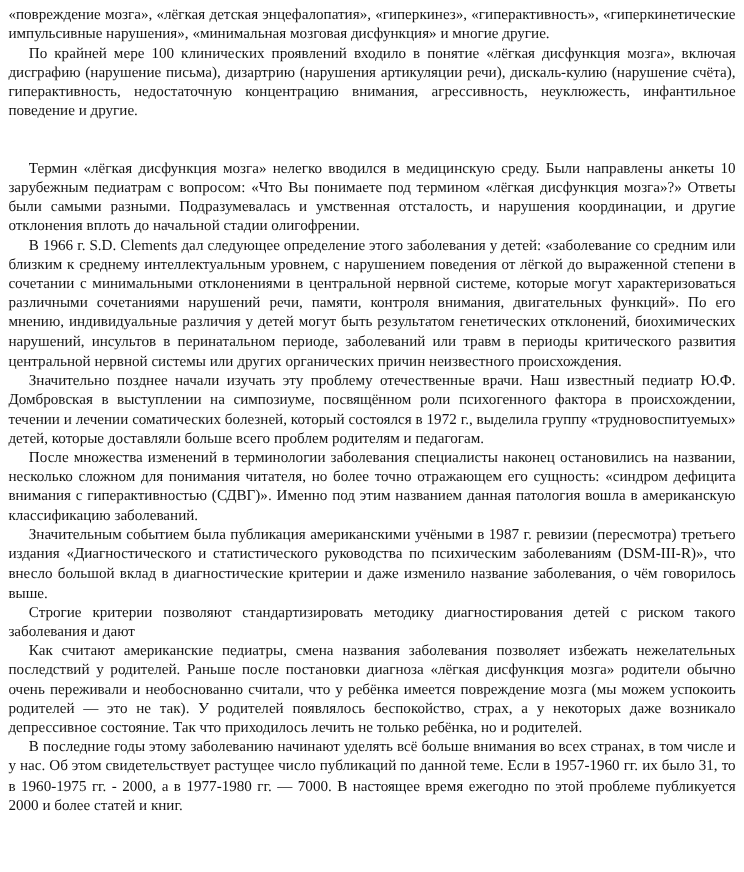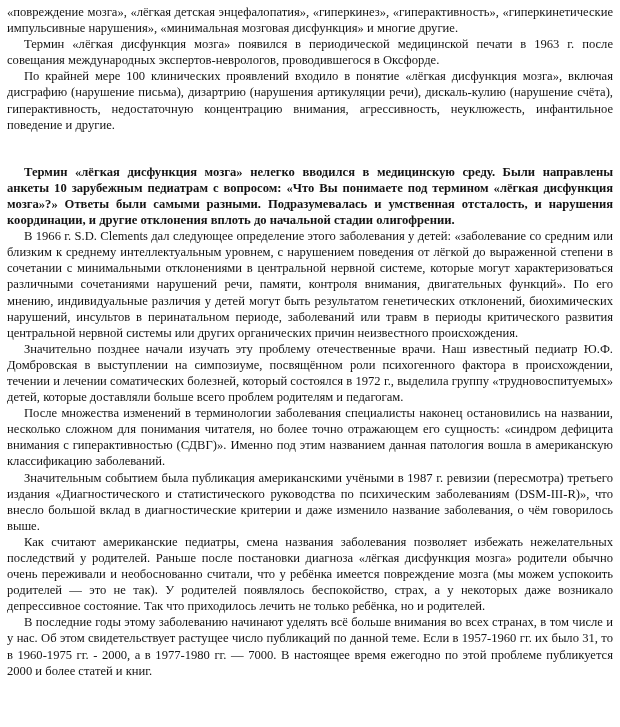--- a/index.html
+++ b/index.html
@@ -21,30 +21,29 @@
   }
   .page p {
     margin: 0;
     padding: 0;
   }
   .page p.indent {
     text-indent: 17px;
   }
   .page p.section-gap {
     margin-top: 31px;
-    font-weight: bold;
   }
 </style>
 </head>
 <body>
 
 <div class="page">
   <p>«повреждение мозга», «лёгкая детская энцефалопатия», «гиперкинез», «гиперактивность», «гиперкинетические импульсивные нарушения», «минимальная мозговая дисфункция» и многие другие.</p>
-  <p class="indent">Термин «лёгкая дисфункция мозга» появился в периодической медицинской печати в 1963 г. после совещания международных экспертов-неврологов, проводившегося в Оксфорде.</p>
   <p class="indent">По крайней мере 100 клинических проявлений входило в понятие «лёгкая дисфункция мозга», включая дисграфию (нарушение письма), дизартрию (нарушения артикуляции речи), дискаль-кулию (нарушение счёта), гиперактивность, недостаточную концентрацию внимания, агрессивность, неуклюжесть, инфантильное поведение и другие.</p>
   <p class="indent section-gap">Термин «лёгкая дисфункция мозга» нелегко вводился в медицинскую среду. Были направлены анкеты 10 зарубежным педиатрам с вопросом: «Что Вы понимаете под термином «лёгкая дисфункция мозга»?» Ответы были самыми разными. Подразумевалась и умственная отсталость, и нарушения координации, и другие отклонения вплоть до начальной стадии олигофрении.</p>
   <p class="indent">В 1966 г. S.D. Clements дал следующее определение этого заболевания у детей: «заболевание со средним или близким к среднему интеллектуальным уровнем, с нарушением поведения от лёгкой до выраженной степени в сочетании с минимальными отклонениями в центральной нервной системе, которые могут характеризоваться различными сочетаниями нарушений речи, памяти, контроля внимания, двигательных функций». По его мнению, индивидуальные различия у детей могут быть результатом генетических отклонений, биохимических нарушений, инсультов в перинатальном периоде, заболеваний или травм в периоды критического развития центральной нервной системы или других органических причин неизвестного происхождения.</p>
   <p class="indent">Значительно позднее начали изучать эту проблему отечественные врачи. Наш известный педиатр Ю.Ф. Домбровская в выступлении на симпозиуме, посвящённом роли психогенного фактора в происхождении, течении и лечении соматических болезней, который состоялся в 1972 г., выделила группу «трудновоспитуемых» детей, которые доставляли больше всего проблем родителям и педагогам.</p>
   <p class="indent">После множества изменений в терминологии заболевания специалисты наконец остановились на названии, несколько сложном для понимания читателя, но более точно отражающем его сущность: «синдром дефицита внимания с гиперактивностью (СДВГ)». Именно под этим названием данная патология вошла в американскую классификацию заболеваний.</p>
   <p class="indent">Значительным событием была публикация американскими учёными в 1987 г. ревизии (пересмотра) третьего издания «Диагностического и статистического руководства по психическим заболеваниям (DSM-III-R)», что внесло большой вклад в диагностические критерии и даже изменило название заболевания, о чём говорилось выше.</p>
+  <p class="indent">Строгие критерии позволяют стандартизировать методику диагностирования детей с риском такого заболевания и дают</p>
   <p class="indent">Как считают американские педиатры, смена названия заболевания позволяет избежать нежелательных последствий у родителей. Раньше после постановки диагноза «лёгкая дисфункция мозга» родители обычно очень переживали и необоснованно считали, что у ребёнка имеется повреждение мозга (мы можем успокоить родителей — это не так). У родителей появлялось беспокойство, страх, а у некоторых даже возникало депрессивное состояние. Так что приходилось лечить не только ребёнка, но и родителей.</p>
   <p class="indent">В последние годы этому заболеванию начинают уделять всё больше внимания во всех странах, в том числе и у нас. Об этом свидетельствует растущее число публикаций по данной теме. Если в 1957-1960 гг. их было 31, то в 1960-1975 гг. - 2000, а в 1977-1980 гг. — 7000. В настоящее время ежегодно по этой проблеме публикуется 2000 и более статей и книг.</p>
 </div>
 
 </body></html>

